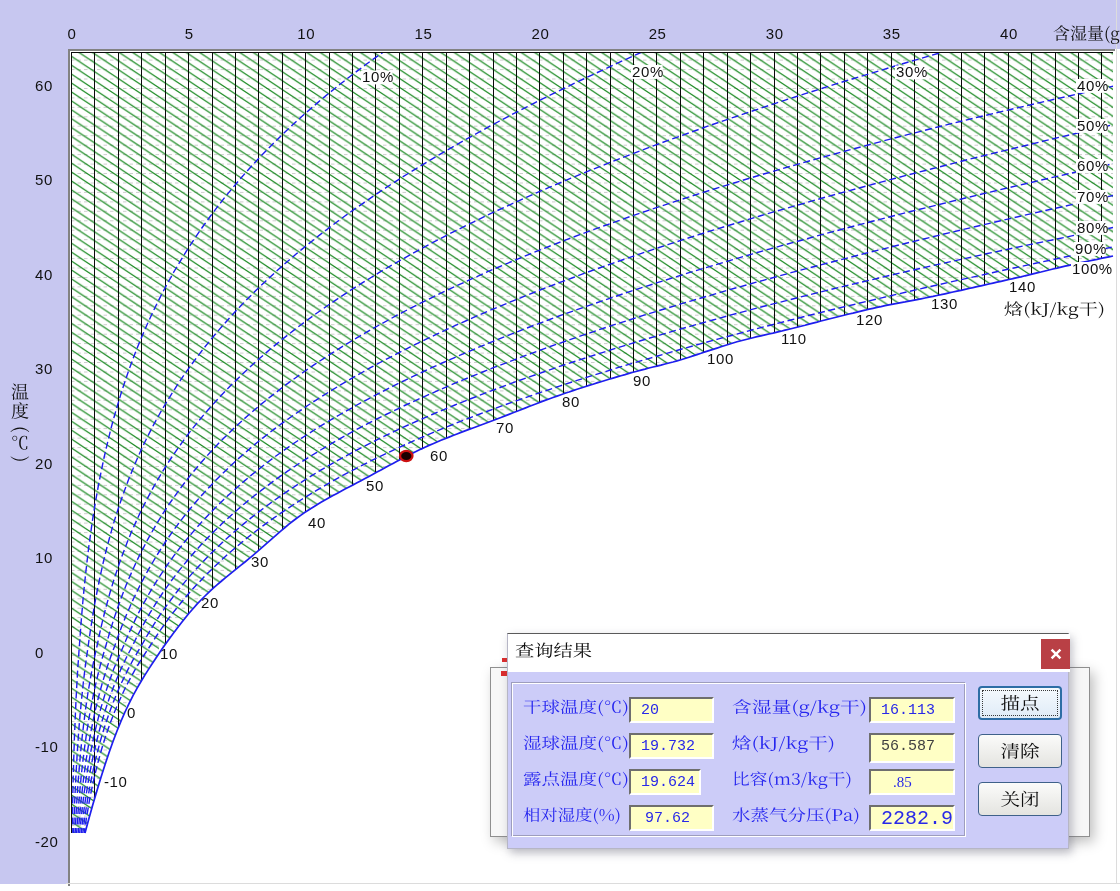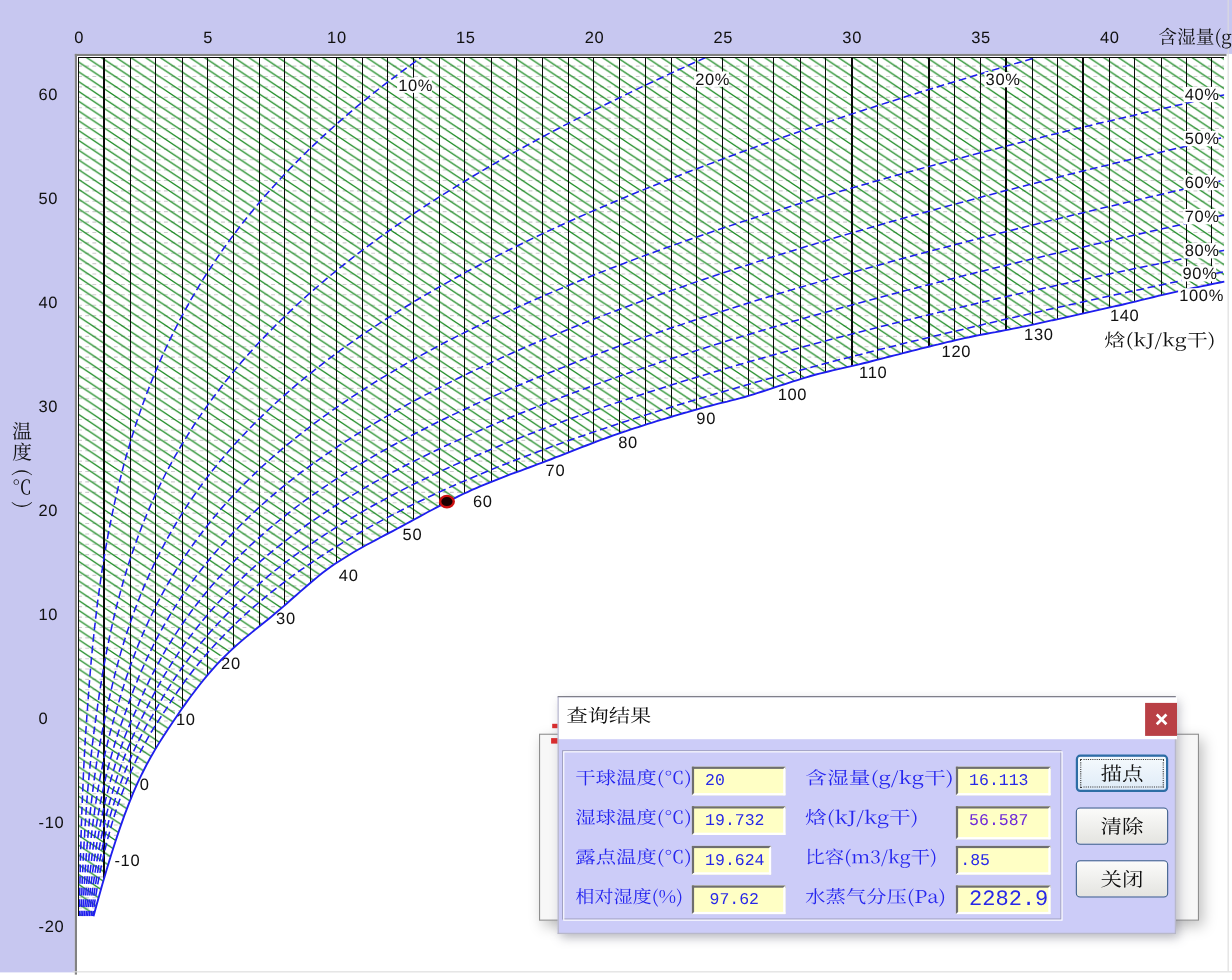--- a/index.html
+++ b/index.html
@@ -407,23 +407,23 @@
           <use href="#g538b" x="4"></use>
           <use href="#g28" x="5"></use>
           <use href="#g50" x="5.364"></use>
           <use href="#g61" x="6.005"></use>
           <use href="#g29" x="6.562"></use>
         </g>
       </svg>
       <div style="position:absolute;left:121px;top:63px;width:85px;height:26px;box-sizing:border-box;background:#ffffc5;border:2px solid;border-color:#6e6e6e #ffffff #ffffff #6e6e6e;color:#2828e8;font-family:'Liberation Mono',monospace;font-size:15px;line-height:23px;padding-left:10px">20</div>
       <div style="position:absolute;left:361px;top:63px;width:86px;height:26px;box-sizing:border-box;background:#ffffc5;border:2px solid;border-color:#6e6e6e #ffffff #ffffff #6e6e6e;color:#2828e8;font-family:'Liberation Mono',monospace;font-size:15px;line-height:23px;padding-left:10px">16.113</div>
       <div style="position:absolute;left:121px;top:99px;width:85px;height:26px;box-sizing:border-box;background:#ffffc5;border:2px solid;border-color:#6e6e6e #ffffff #ffffff #6e6e6e;color:#2828e8;font-family:'Liberation Mono',monospace;font-size:15px;line-height:23px;padding-left:10px">19.732</div>
-      <div style="position:absolute;left:361px;top:99px;width:86px;height:30px;box-sizing:border-box;background:#ffffc5;border:2px solid;border-color:#6e6e6e #ffffff #ffffff #6e6e6e;color:#6d28d9;font-family:'Liberation Mono',monospace;font-size:15px;line-height:23px;padding-left:10px">56.587</div>
+      <div style="position:absolute;left:361px;top:99px;width:86px;height:30px;box-sizing:border-box;background:#ffffc5;border:2px solid;border-color:#6e6e6e #ffffff #ffffff #6e6e6e;color:#404040;font-family:'Liberation Mono',monospace;font-size:15px;line-height:23px;padding-left:10px">56.587</div>
       <div style="position:absolute;left:121px;top:135px;width:72px;height:26px;box-sizing:border-box;background:#ffffc5;border:2px solid;border-color:#6e6e6e #ffffff #ffffff #6e6e6e;color:#2828e8;font-family:'Liberation Mono',monospace;font-size:15px;line-height:23px;padding-left:10px">19.624</div>
-      <div style="position:absolute;left:361px;top:135px;width:86px;height:26px;box-sizing:border-box;background:#ffffc5;border:2px solid;border-color:#6e6e6e #ffffff #ffffff #6e6e6e;color:#2828e8;font-family:Liberation Mono, monospace;font-size:15px;line-height:23px;padding-left:2px">.85</div>
+      <div style="position:absolute;left:361px;top:135px;width:86px;height:26px;box-sizing:border-box;background:#ffffc5;border:2px solid;border-color:#6e6e6e #ffffff #ffffff #6e6e6e;color:#2828e8;font-family:Liberation Serif, serif;font-size:15px;line-height:23px;padding-left:22px">.85</div>
       <div style="position:absolute;left:121px;top:171px;width:85px;height:26px;box-sizing:border-box;background:#ffffc5;border:2px solid;border-color:#6e6e6e #ffffff #ffffff #6e6e6e;color:#2828e8;font-family:'Liberation Mono',monospace;font-size:15px;line-height:23px;padding-left:14px">97.62</div>
       <div style="position:absolute;left:361px;top:171px;width:86px;height:26px;box-sizing:border-box;background:#ffffc5;border:2px solid;border-color:#6e6e6e #ffffff #ffffff #6e6e6e;color:#2828e8;font-family:'Liberation Mono',monospace;font-size:20px;line-height:23px;padding-left:10px">2282.9</div>
       <div style="position:absolute;left:470px;top:52px;width:84px;height:34px;box-sizing:border-box;border:2px solid #2d6da5;border-radius:4px;background:linear-gradient(#f5fafd,#dfebf7)">
         <div style="position:absolute;left:2px;top:2px;right:2px;bottom:2px;border:1px dotted #3a3a3a"></div>
       </div>
       <div style="position:absolute;left:470px;top:100px;width:84px;height:34px;box-sizing:border-box;border:1px solid #3f618a;border-radius:4px;background:linear-gradient(#fbfbfa,#e4e4e0)"></div>
       <div style="position:absolute;left:470px;top:148px;width:84px;height:34px;box-sizing:border-box;border:1px solid #3f618a;border-radius:4px;background:linear-gradient(#fbfbfa,#e4e4e0)"></div>
       <svg width="562" height="216" viewBox="0 0 562 216" style="position:absolute;left:0;top:0;pointer-events:none">
         <g transform="translate(492.5 75.5) scale(19.5 17.5)" fill="#101010">
           <use href="#g63cf" x="0"></use>

